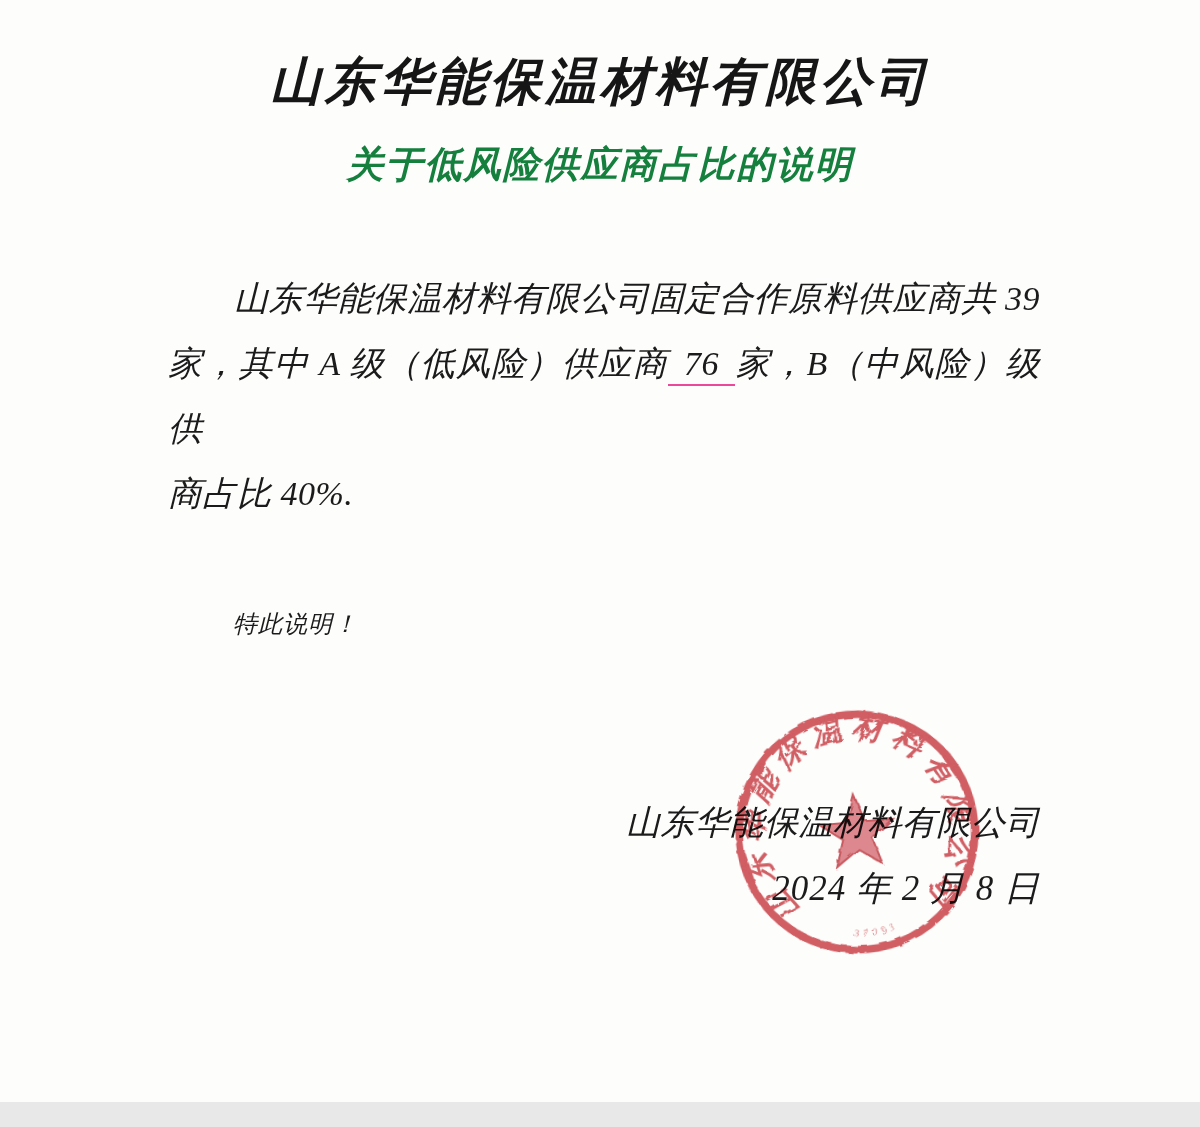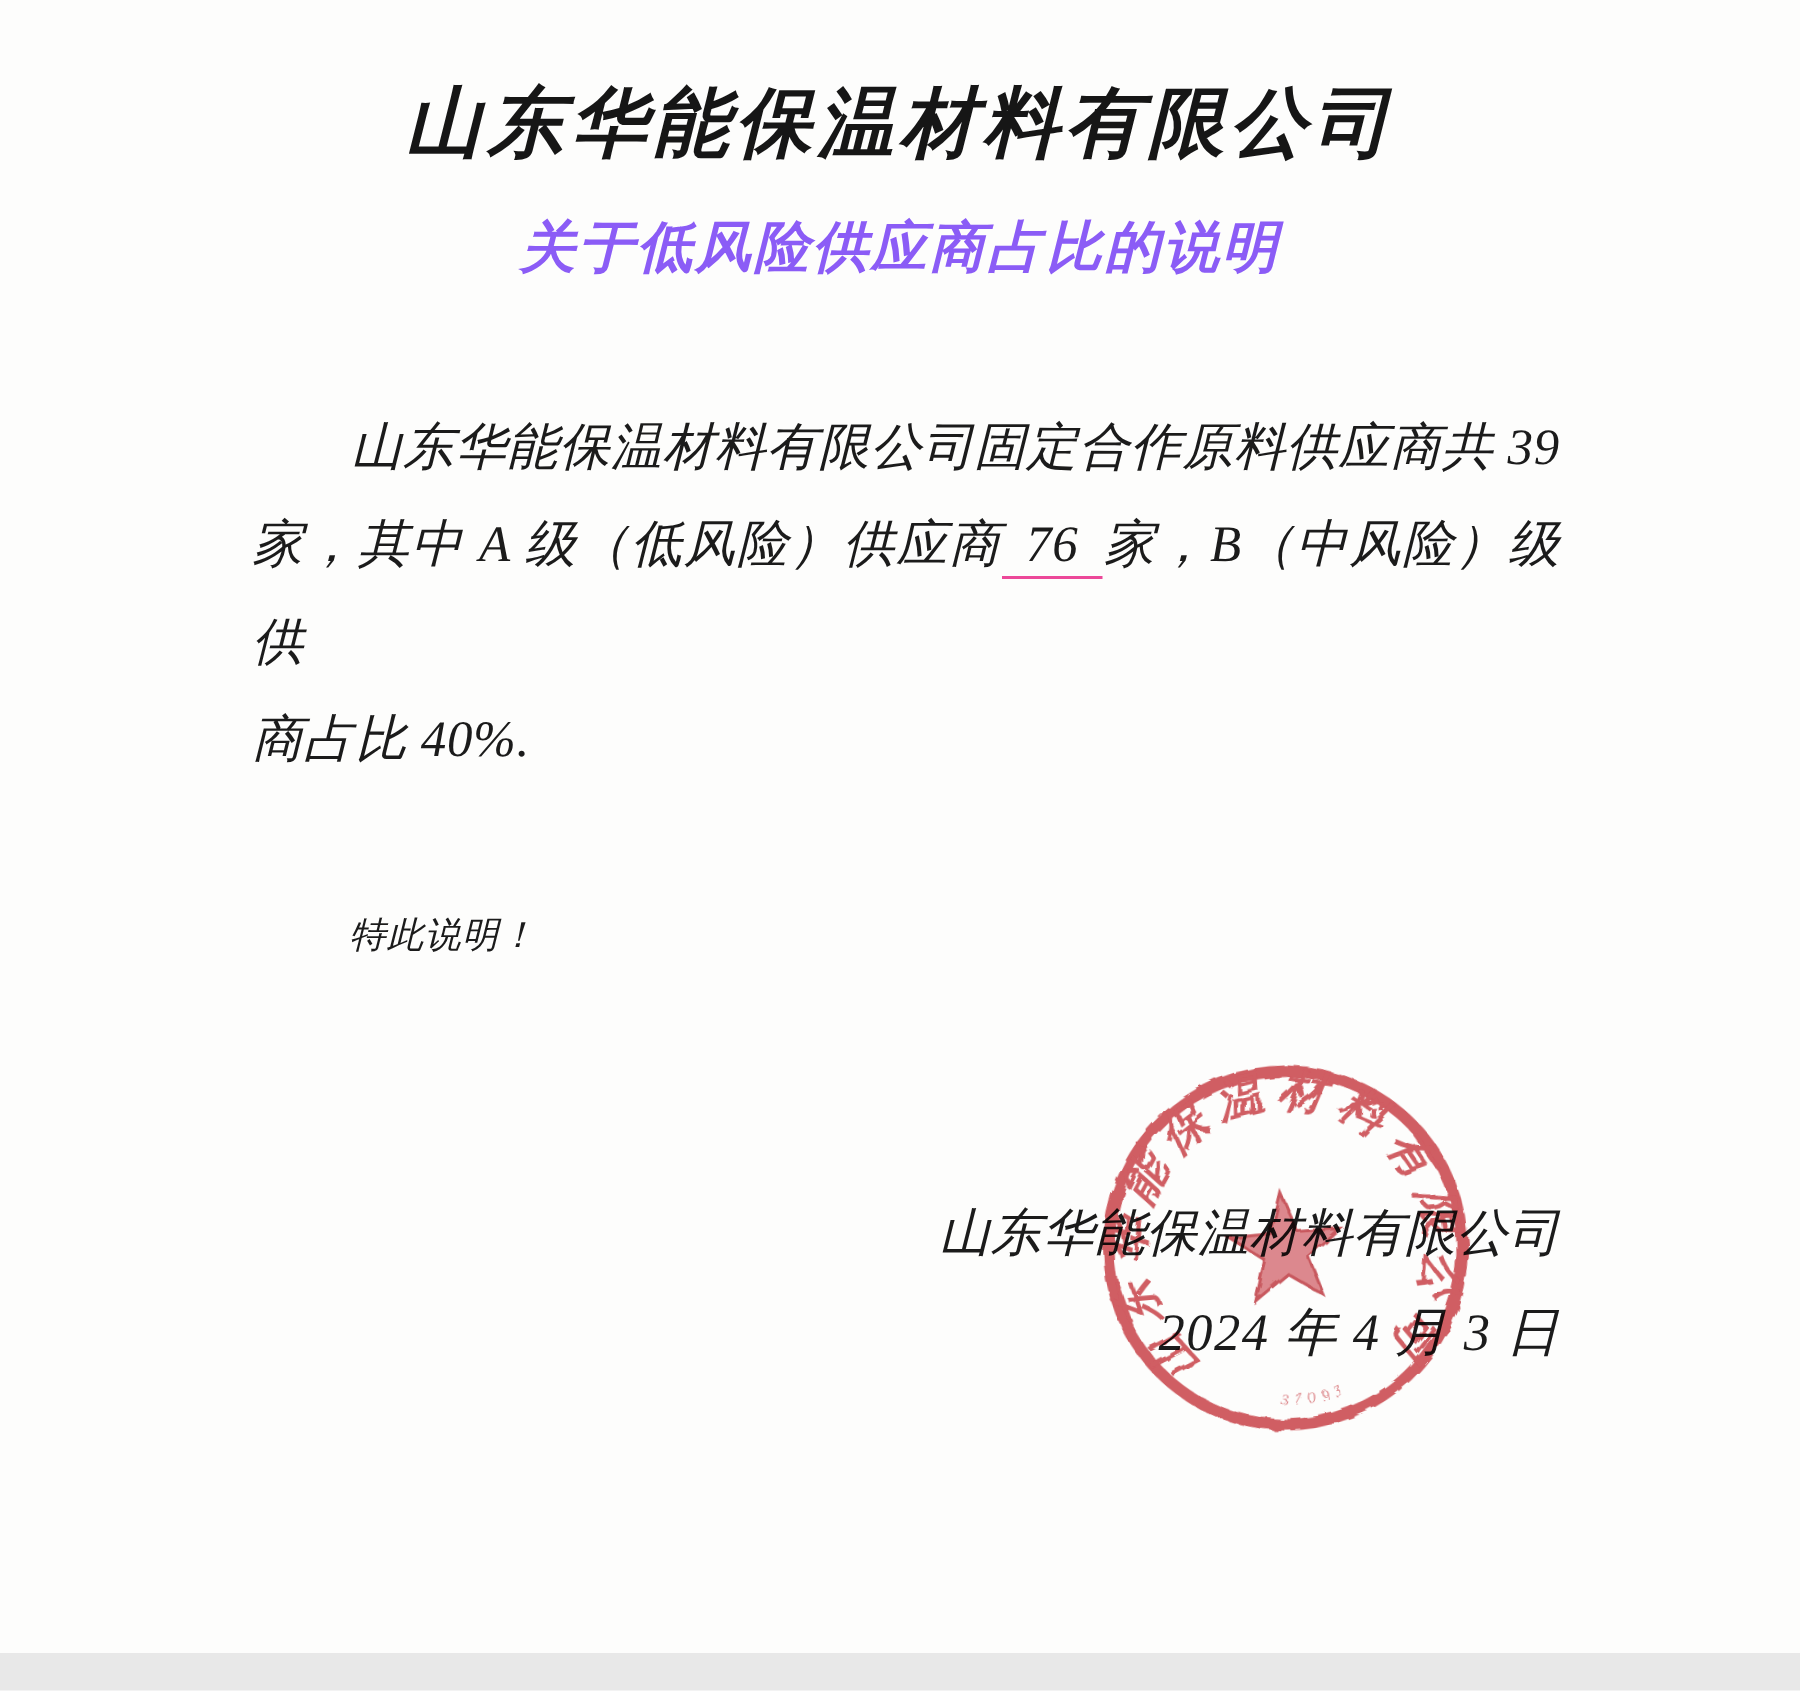--- a/index.html
+++ b/index.html
@@ -32,21 +32,21 @@
   .doc-subtitle {
     position: absolute;
     top: 140px;
     left: 0;
     width: 100%;
     text-align: center;
     font-size: 37px;
     font-weight: 700;
     letter-spacing: 2px;
     margin: 0;
-    color: #8b5cf6;
+    color: #15803d;
   }
   .doc-body {
     position: absolute;
     top: 266px;
     left: 168px;
     width: 872px;
     font-size: 34px;
     line-height: 65px;
     letter-spacing: 0.5px;
   }
@@ -123,21 +123,21 @@
     </div>
     <div class="body-line">
       <span>商占比 40%.</span>
     </div>
   </div>
 
   <div class="closing">特此说明！</div>
 
   <div class="signature-block">
     <div class="signature-company">山东华能保温材料有限公司</div>
-    <div class="signature-date">2024 年 4 月 3 日</div>
+    <div class="signature-date">2024 年 2 月 8 日</div>
   </div>
 
   <div class="seal">
     <svg width="264" height="264" viewBox="0 0 260 260" xmlns="http://www.w3.org/2000/svg">
       <defs>
         <filter id="rough" x="-10%" y="-10%" width="120%" height="120%">
           <feTurbulence type="fractalNoise" baseFrequency="0.09" numOctaves="2" seed="7" result="n"></feTurbulence>
           <feDisplacementMap in="SourceGraphic" in2="n" scale="4"></feDisplacementMap>
         </filter>
         <path id="arcTop" d="M 76.7 206.2 A 93 93 0 1 1 183.3 206.2" fill="none"></path>

